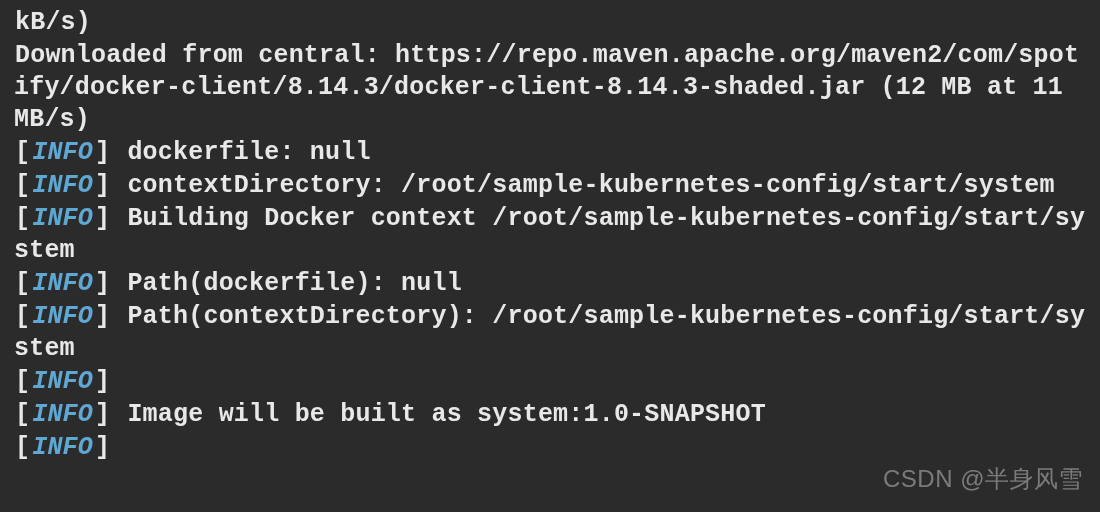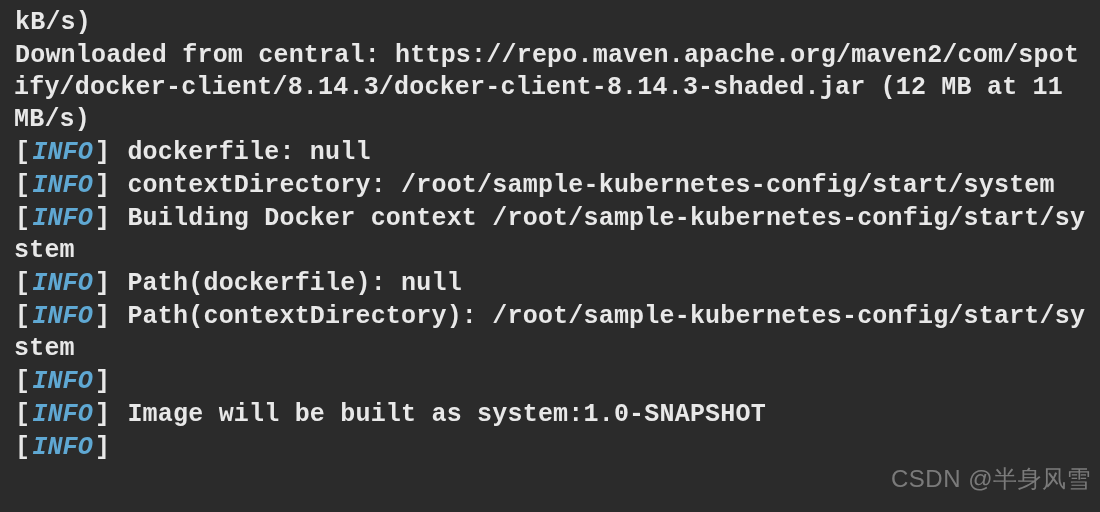--- a/index.html
+++ b/index.html
@@ -37,21 +37,21 @@
       font-weight: bold;
       font-style: italic;
     }
     .txt {
       color: #e8e8e8;
       font-weight: bold;
     }
     .watermark {
       position: absolute;
       bottom: 18px;
-      right: 10px;
+      right: 18px;
       color: rgba(220, 220, 220, 0.45);
       font-family: Arial, sans-serif;
       font-size: 24px;
       font-weight: normal;
       letter-spacing: 0.5px;
     }
   </style>
 </head>
 <body>
 

